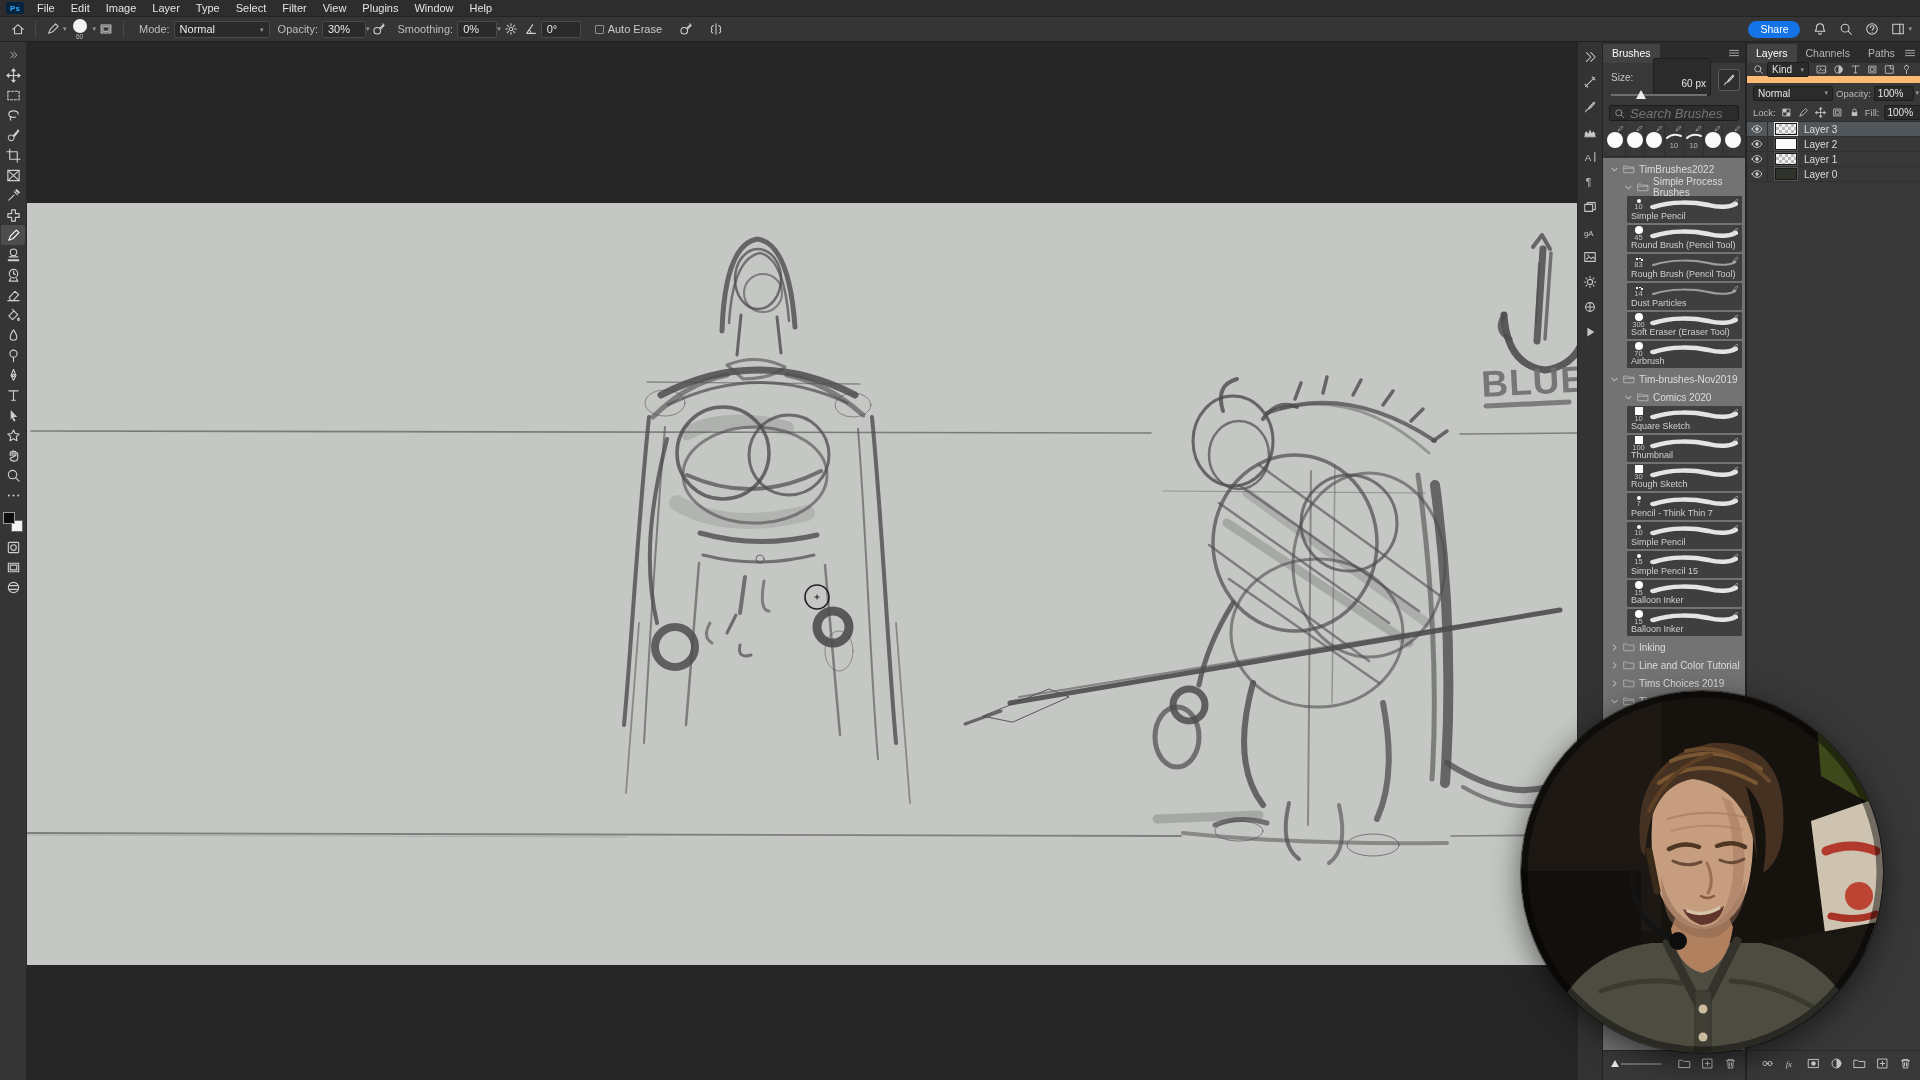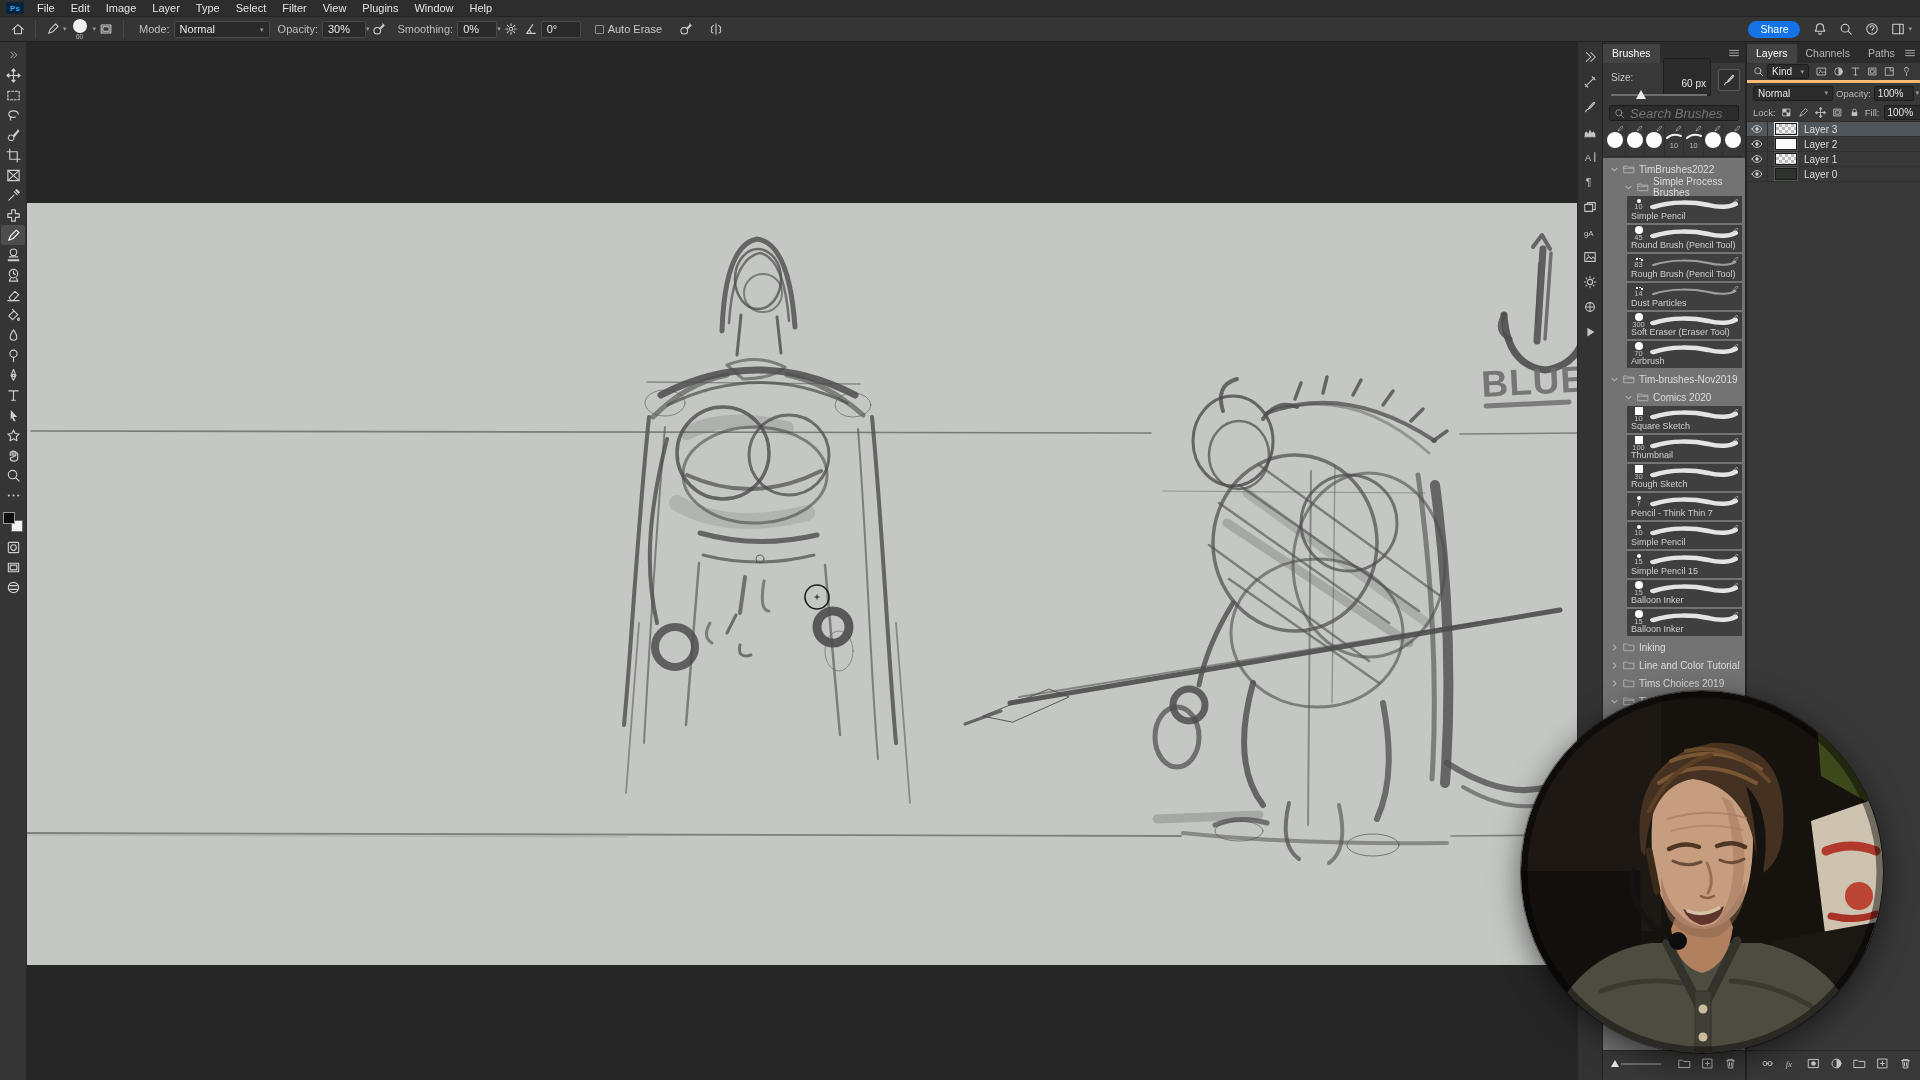--- a/index.html
+++ b/index.html
@@ -57,21 +57,21 @@
   .tab.inactive{background:transparent;color:#b5b5b5;}
   .panel-menu{margin-left:auto;color:#b5b5b5;padding:0 5px 4px 0;}
   .panel-bottom{position:absolute;bottom:4px;left:0;right:0;height:26px;background:#383838;
     border-top:1px solid #2a2a2a;display:flex;align-items:center;justify-content:flex-end;gap:7px;padding:0 8px;color:#c2c2c2;}
 
   
   #brushes-panel{position:absolute;left:1602px;top:42px;width:143px;height:1038px;background:#383838;
     border-left:1px solid #232323;z-index:20;font-size:10px;}
   #bp-size{display:flex;align-items:center;justify-content:space-between;height:22px;margin-top:3px;
     padding:0 34px 0 8px;color:#c6c6c6;}
-  .bp-val{background:#2b2b2b;border:1px solid #1e1e1e;border-radius:2px;width:48px;height:15px;
+  .bp-val{background:#2b2b2b;border:1px solid #1e1e1e;border-radius:2px;width:58px;height:15px;
     text-align:right;padding:18px 4px;color:#e8e8e8;line-height:14px;}
   #bp-preset{position:absolute;right:5px;top:27px;width:22px;height:22px;border:1px solid #5c5c5c;
     border-radius:2px;background:#2f2f2f;display:flex;align-items:center;justify-content:center;color:#d0d0d0;}
   #bp-slider{position:relative;height:13px;margin:0 38px 0 8px;}
   #bp-slider .track{position:absolute;left:0;right:0;top:6px;height:2px;background:#6e6e6e;}
   #bp-slider .thumb{position:absolute;left:26%;top:2px;width:0;height:0;
     border-left:5px solid transparent;border-right:5px solid transparent;border-bottom:9px solid #ececec;}
   #bp-search{margin:4px 6px 3px 6px;height:16px;background:#2b2b2b;border:1px solid #1d1d1d;border-radius:2px;
     display:flex;align-items:center;padding:0 4px;gap:3px;color:#9a9a9a;}
   #bp-search input{flex:1;min-width:0;background:transparent;border:none;outline:none;color:#ddd;
@@ -99,21 +99,21 @@
             radial-gradient(circle 1px at 7px 3px,#fff 98%,transparent);}
   .bc-size{font-size:7.5px;color:#c0c0c0;line-height:8px;}
   .bc-stroke{flex:1;height:12px;}
   .bc-name{font-size:9px;color:#cfcfcf;line-height:11px;white-space:nowrap;overflow:hidden;text-overflow:ellipsis;}
   .bc-badge{position:absolute;top:2px;right:3px;color:#d2d2d2;}
 
   
   #layers-panel{position:absolute;left:1746px;top:42px;width:174px;height:1038px;background:#383838;
     border-left:1px solid #232323;z-index:20;font-size:10px;}
   .lp-row{display:flex;align-items:center;padding:0 6px;color:#c6c6c6;}
-  #lp-filter{height:20px;gap:3px;border-bottom:3px solid #fdba74;}
+  #lp-filter{height:20px;gap:3px;border-bottom:7px solid #fdba74;}
   .lp-kind{background:#2b2b2b;border:1px solid #1d1d1d;border-radius:2px;height:15px;width:54px;
     display:flex;align-items:center;justify-content:space-between;padding:0 4px;color:#e2e2e2;}
   .lp-fic{width:15px;height:15px;display:flex;align-items:center;justify-content:center;color:#c2c2c2;}
   #lp-blend{height:20px;gap:3px;}
   .lp-select{background:#2b2b2b;border:1px solid #1d1d1d;border-radius:2px;height:15px;flex:0 0 80px;
     display:flex;align-items:center;justify-content:space-between;padding:0 4px;color:#e6e6e6;}
   .lp-mini{background:#2b2b2b;border:1px solid #1d1d1d;border-radius:2px;height:15px;width:40px;
     display:flex;align-items:center;justify-content:space-between;padding:0 3px;color:#e6e6e6;gap:12px;}
   #lp-lock{height:19px;gap:4px;border-bottom:1px solid #2e2e2e;}
   .lp-lic{width:13px;height:13px;display:flex;align-items:center;justify-content:center;color:#c2c2c2;}

